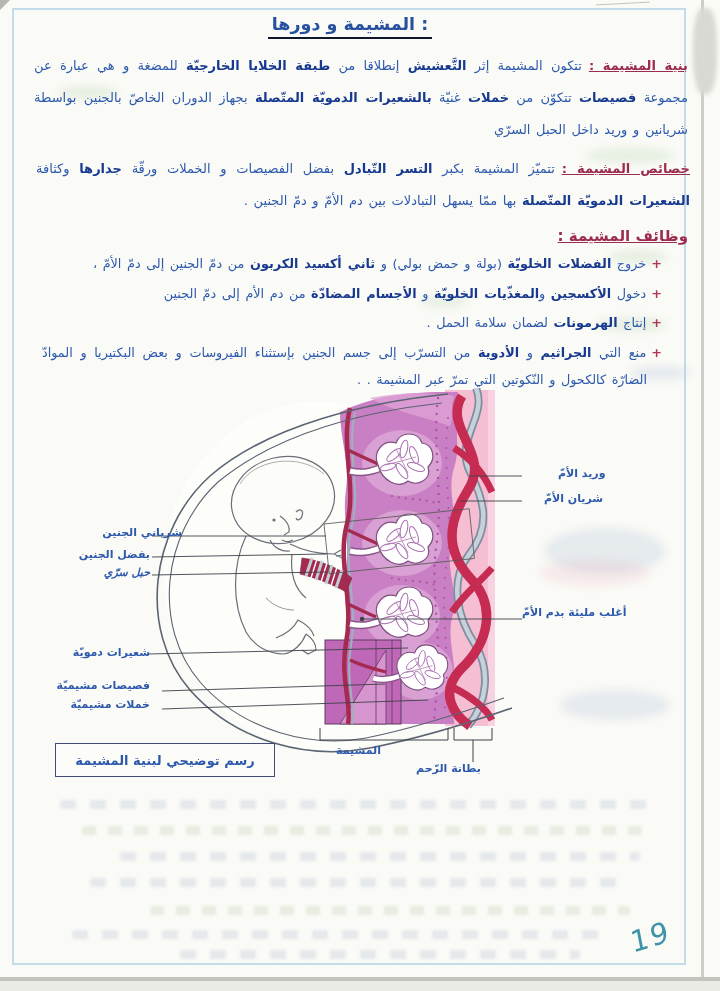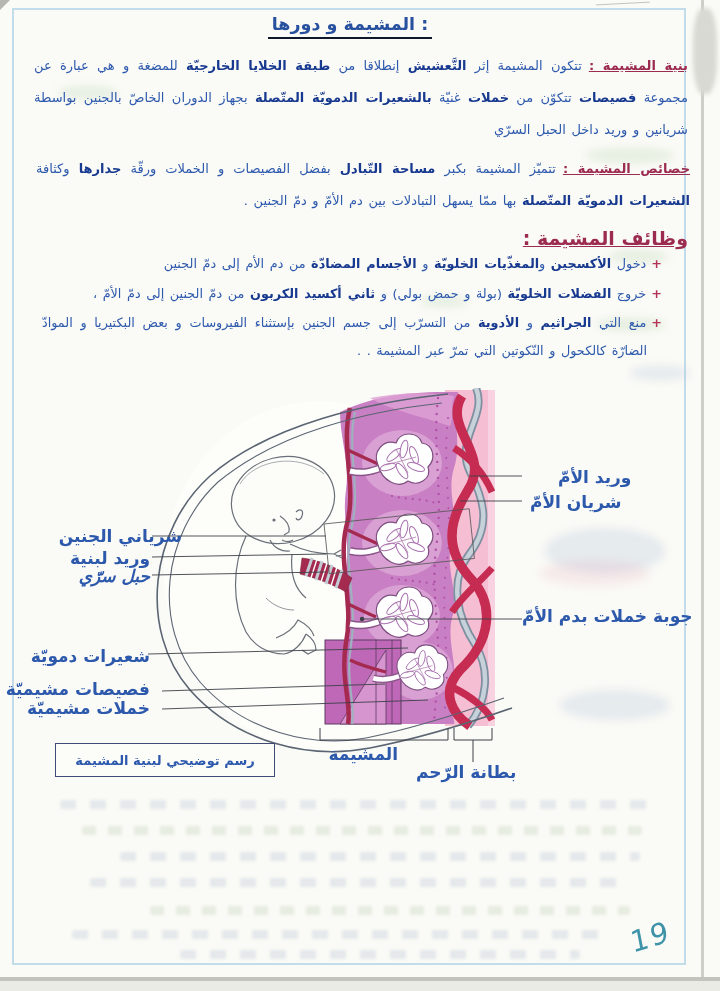--- a/index.html
+++ b/index.html
@@ -16,28 +16,28 @@
   .title{position:absolute;left:0;top:14px;width:700px;text-align:center;
          color:#27509f;font-size:17.5px;font-weight:bold;}
   .title span{border-bottom:2px solid #0f172a;padding:0 4px 3px 4px;text-align:right;}
 
   .para{position:absolute;direction:rtl;text-align:justify;color:#2d59ad;
         font-size:13px;line-height:32px;word-spacing:1.5px;}
   .p1{top:50px;right:32px;left:34px;}
   .p2{top:153px;right:30px;left:36px;}
   .b{font-weight:bold;color:#17398f;}
   .rhead{color:#9c2c4f;font-weight:bold;text-decoration:underline;margin-left:7px;}
-  .h3{position:absolute;top:227px;right:32px;direction:rtl;font-size:19px;}
+  .h3{position:absolute;top:227px;right:32px;direction:rtl;font-size:15px;}
   .bullets{position:absolute;top:250px;right:58px;left:42px;direction:rtl;}
   .bullet{direction:rtl;text-align:justify;color:#2d59ad;font-size:12.8px;line-height:27.5px;
           margin-bottom:2px;word-spacing:1.5px;text-indent:-15px;margin-right:15px;}
   .plus{color:#b23355;font-weight:bold;margin-left:5px;}
 
-  .dlabel{position:absolute;direction:rtl;color:#2d59ad;font-size:17px;font-weight:bold;white-space:nowrap;}
-  .dlabel.center{text-align:right;}
+  .dlabel{position:absolute;direction:rtl;color:#2d59ad;font-size:11px;font-weight:bold;white-space:nowrap;}
+  .dlabel.center{text-align:left;}
   .caption-box{position:absolute;left:55px;top:743px;width:218px;height:32px;border:1.3px solid #3f4a75;
                background:#fcfcf9;display:flex;align-items:center;justify-content:center;}
   .caption-box span{color:#2d59ad;font-size:13px;font-weight:bold;direction:rtl;}
 
   .pagenum{position:absolute;left:630px;top:920px;color:#3f93a8;font-size:29px;
            transform:rotate(-17deg) skewX(-6deg);letter-spacing:2px;}
 
   .bleed-row{position:absolute;height:9px;border-radius:4px;filter:blur(1.4px);
              background:repeating-linear-gradient(90deg,rgba(125,150,185,.16) 0 16px,transparent 16px 30px);}
   .bleed-row.green{background:repeating-linear-gradient(90deg,rgba(135,170,115,.16) 0 14px,transparent 14px 26px);}
@@ -78,30 +78,31 @@
 
   <div class="title">
     <span>المشيمة و دورها :</span>
   </div>
 
   <div class="para p1">
     <span class="rhead">بنية المشيمة :</span><span><span>تتكون المشيمة إثر </span><span class="b">التَّعشيش</span><span>  إنطلاقا من </span><span class="b">طبقة الخلايا الخارجيّة</span><span> للمضغة و هي عبارة عن مجموعة </span><span class="b">فصيصات</span><span> تتكوّن من </span><span class="b">خملات</span><span> غنيّة </span><span class="b">بالشعيرات الدمويّة المتّصلة</span><span> بجهاز الدوران الخاصّ بالجنين بواسطة شريانين و  وريد  داخل الحبل السرّي</span></span>
   </div>
 
   <div class="para p2">
-    <span class="rhead">خصائص المشيمة :</span><span><span>تتميّز المشيمة بكبر </span><span class="b">مساحة التّبادل</span><span> بفضل الفصيصات و الخملات ورقّة </span><span class="b">جدارها</span><span> وكثافة </span><span class="b">الشعيرات الدمويّة المتّصلة</span><span> بها ممّا يسهل التبادلات بين دم الأمّ و دمّ الجنين .</span></span>
+    <span class="rhead">خصائص المشيمة :</span><span><span>تتميّز المشيمة بكبر </span><span class="b">التسر التّبادل</span><span> بفضل الفصيصات و الخملات ورقّة </span><span class="b">جدارها</span><span> وكثافة </span><span class="b">الشعيرات الدمويّة المتّصلة</span><span> بها ممّا يسهل التبادلات بين دم الأمّ و دمّ الجنين .</span></span>
   </div>
 
   <div class="h3">
     <span class="rhead">وظائف المشيمة :</span>
   </div>
 
   <div class="bullets">
+    <div class="bullet"><span class="plus">+</span><span><span>خروج </span><span class="b">الفضلات الخلويّة</span><span> (بولة و حمض بولي) و </span><span class="b">ثاني أكسيد الكربون</span><span> من دمّ الجنين إلى دمّ الأمّ ،</span></span></div>
     <div class="bullet"><span class="plus">+</span><span><span>دخول </span><span class="b">الأكسجين</span><span> و</span><span class="b">المغذّيات الخلويّة</span><span> و </span><span class="b">الأجسام المضادّة</span><span> من دم الأم إلى دمّ الجنين</span></span></div>
-    <div class="bullet"><span class="plus">+</span><span><span>خروج </span><span class="b">الفضلات الخلويّة</span><span> (بولة و حمض بولي) و </span><span class="b">ثاني أكسيد الكربون</span><span> من دمّ الجنين إلى دمّ الأمّ ،</span></span></div>
+    <div class="bullet"><span class="plus">+</span><span><span>إنتاج </span><span class="b">الهرمونات</span><span> لضمان سلامة الحمل .</span></span></div>
     <div class="bullet"><span class="plus">+</span><span><span>منع التي </span><span class="b">الجراثيم</span><span> و </span><span class="b">الأدوية</span><span> من التسرّب إلى جسم الجنين بإستثناء الفيروسات و بعض البكتيريا و الموادّ الضارّة كالكحول و النّكوتين التي تمرّ عبر المشيمة . .</span></span></div>
   </div>
 
   <svg style="left:40px;top:388px;" width="660" height="402" viewBox="0 0 660 402">
 
     <ellipse cx="282" cy="188" rx="158" ry="175" fill="#fdfdfa" transform="rotate(-6 282 188)"></ellipse>
 
     <g>
       <rect x="405" y="2" width="50" height="336" fill="#f5bed3"></rect>
       <rect x="448" y="2" width="7" height="336" fill="#f8d2e0"></rect>
@@ -251,28 +252,28 @@
     </g>
 
     <g stroke="#3c4148" stroke-width="1" fill="none">
       <path d="M 280,340 L 280,352 L 408,352 L 408,340"></path>
       <path d="M 414,340 L 414,352 L 452,352 L 452,340"></path>
       <line x1="433" y1="352" x2="433" y2="374"></line>
     </g>
   </svg>
 
   <div class="dlabel" style="right:538px;top:526px;">شرياني الجنين</div>
-  <div class="dlabel" style="right:570px;top:548px;">وريد لبنية</div>
+  <div class="dlabel" style="right:570px;top:548px;">بفضل الجنين</div>
   <div class="dlabel" style="right:570px;top:566px;font-style:italic;">حبل سرّي</div>
   <div class="dlabel" style="right:570px;top:646px;text-align:right;">شعيرات دمويّة</div>
   <div class="dlabel" style="right:570px;top:679px;">فصيصات مشيميّة</div>
   <div class="dlabel" style="right:570px;top:698px;">خملات مشيميّة</div>
   <div class="dlabel" style="left:558px;top:467px;">وريد الأمّ</div>
-  <div class="dlabel" style="left:530px;top:492px;">شريان الأمّ</div>
-  <div class="dlabel" style="left:522px;top:606px;">جوبة خملات بدم الأمّ</div>
+  <div class="dlabel" style="left:544px;top:492px;">شريان الأمّ</div>
+  <div class="dlabel" style="left:522px;top:606px;">أغلب مليئة بدم الأمّ</div>
   <div class="dlabel center" style="left:336px;top:744px;width:62px;">المشيمة</div>
   <div class="dlabel" style="left:416px;top:762px;">بطانة الرّحم</div>
 
   <div class="caption-box">
     <span>رسم توضيحي لبنية المشيمة</span>
   </div>
 
   <div class="pagenum">19</div>
 
   <div class="bottom-shadow"></div>

